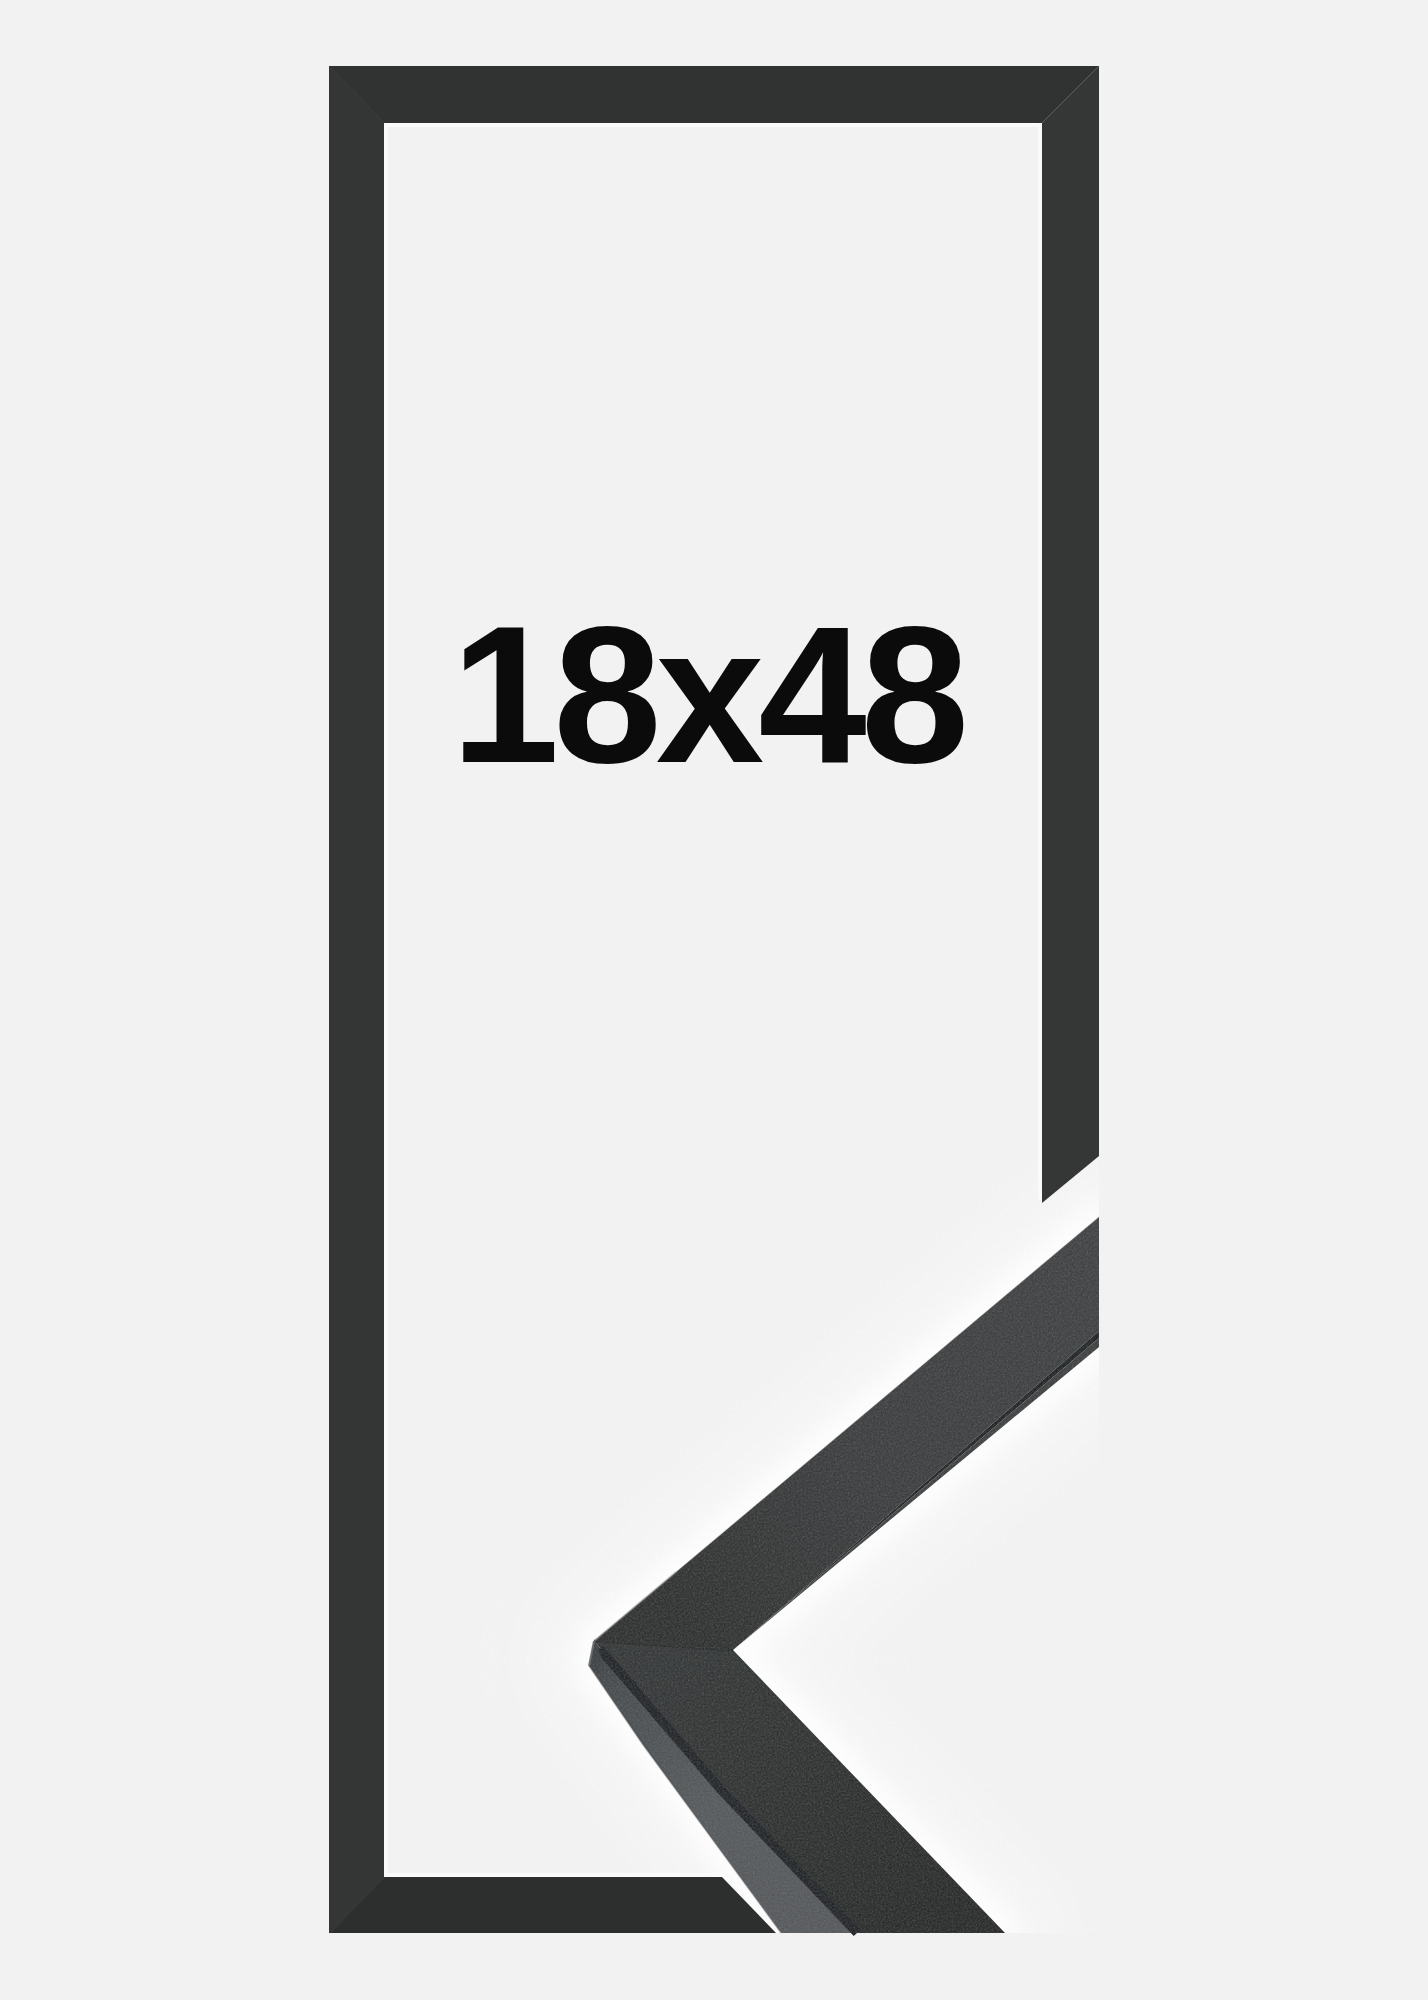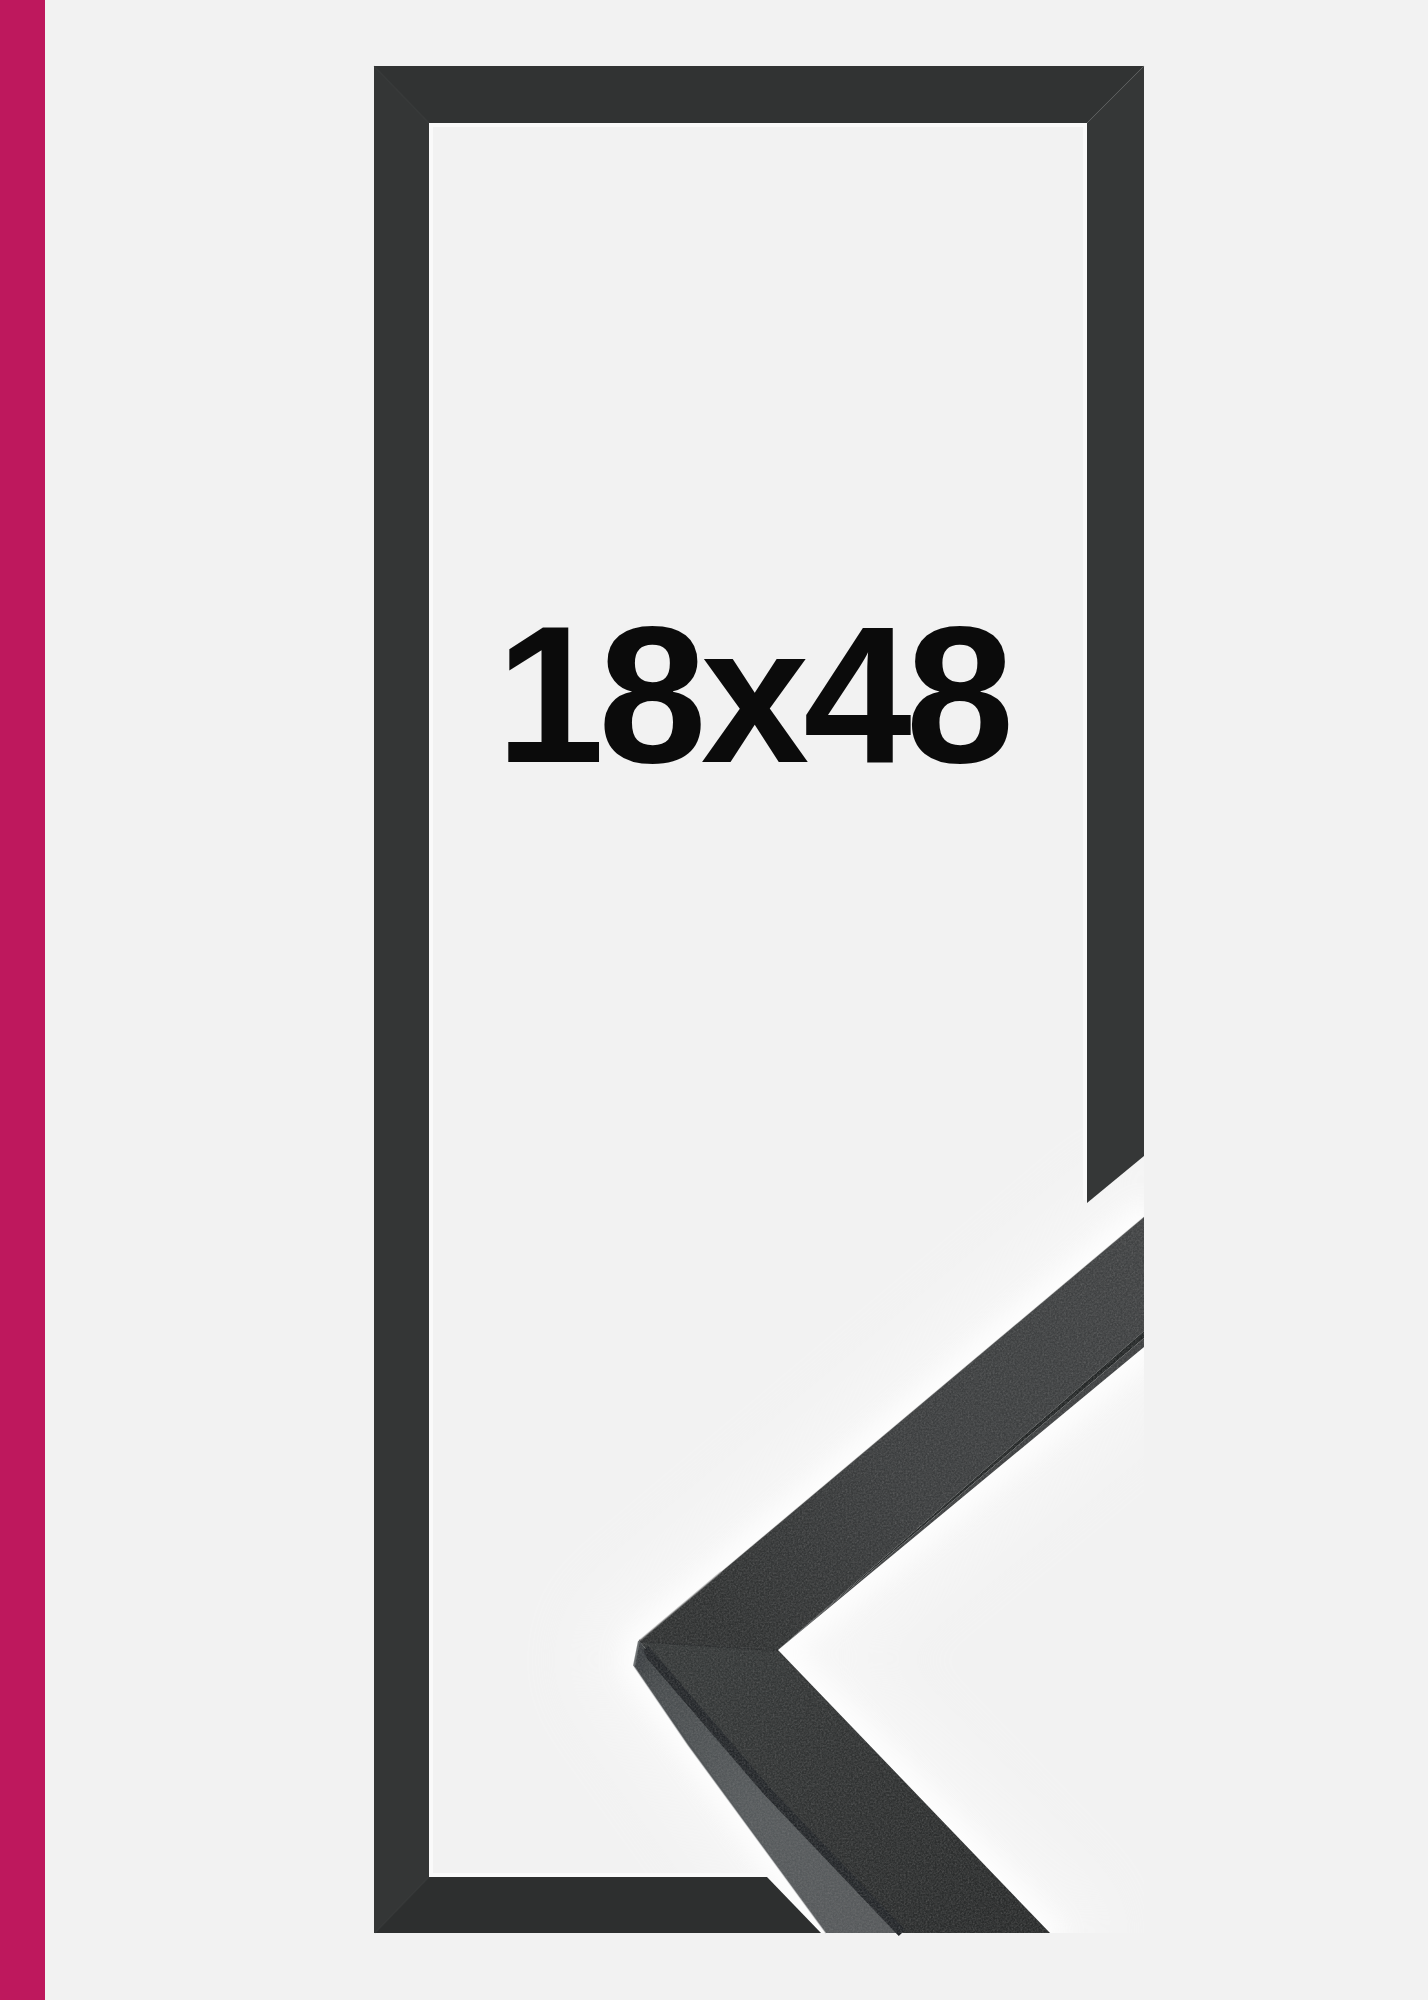--- a/index.html
+++ b/index.html
@@ -1,16 +1,16 @@
 <!DOCTYPE html>
 <html><head>
 <meta charset="utf-8">
 <style>
   html,body{margin:0;padding:0;background:#f2f2f2;}
-  .stage{position:relative;width:1248px;height:2000px;overflow:hidden;background:#be185d;padding-left:45px;}
+  .stage{position:relative;width:1248px;height:2000px;overflow:hidden;background:#be185d;}
   svg{display:block;}
 </style>
 </head>
 <body>
 <div class="stage">
 <svg width="1428" height="2000" viewBox="0 0 1428 2000" xmlns="http://www.w3.org/2000/svg">
   <defs>
     <linearGradient id="sideg" x1="594" y1="1641" x2="790" y2="1933" gradientUnits="userSpaceOnUse">
       <stop offset="0" stop-color="#3a3e40"></stop>
       <stop offset="0.14" stop-color="#494d4f"></stop>

